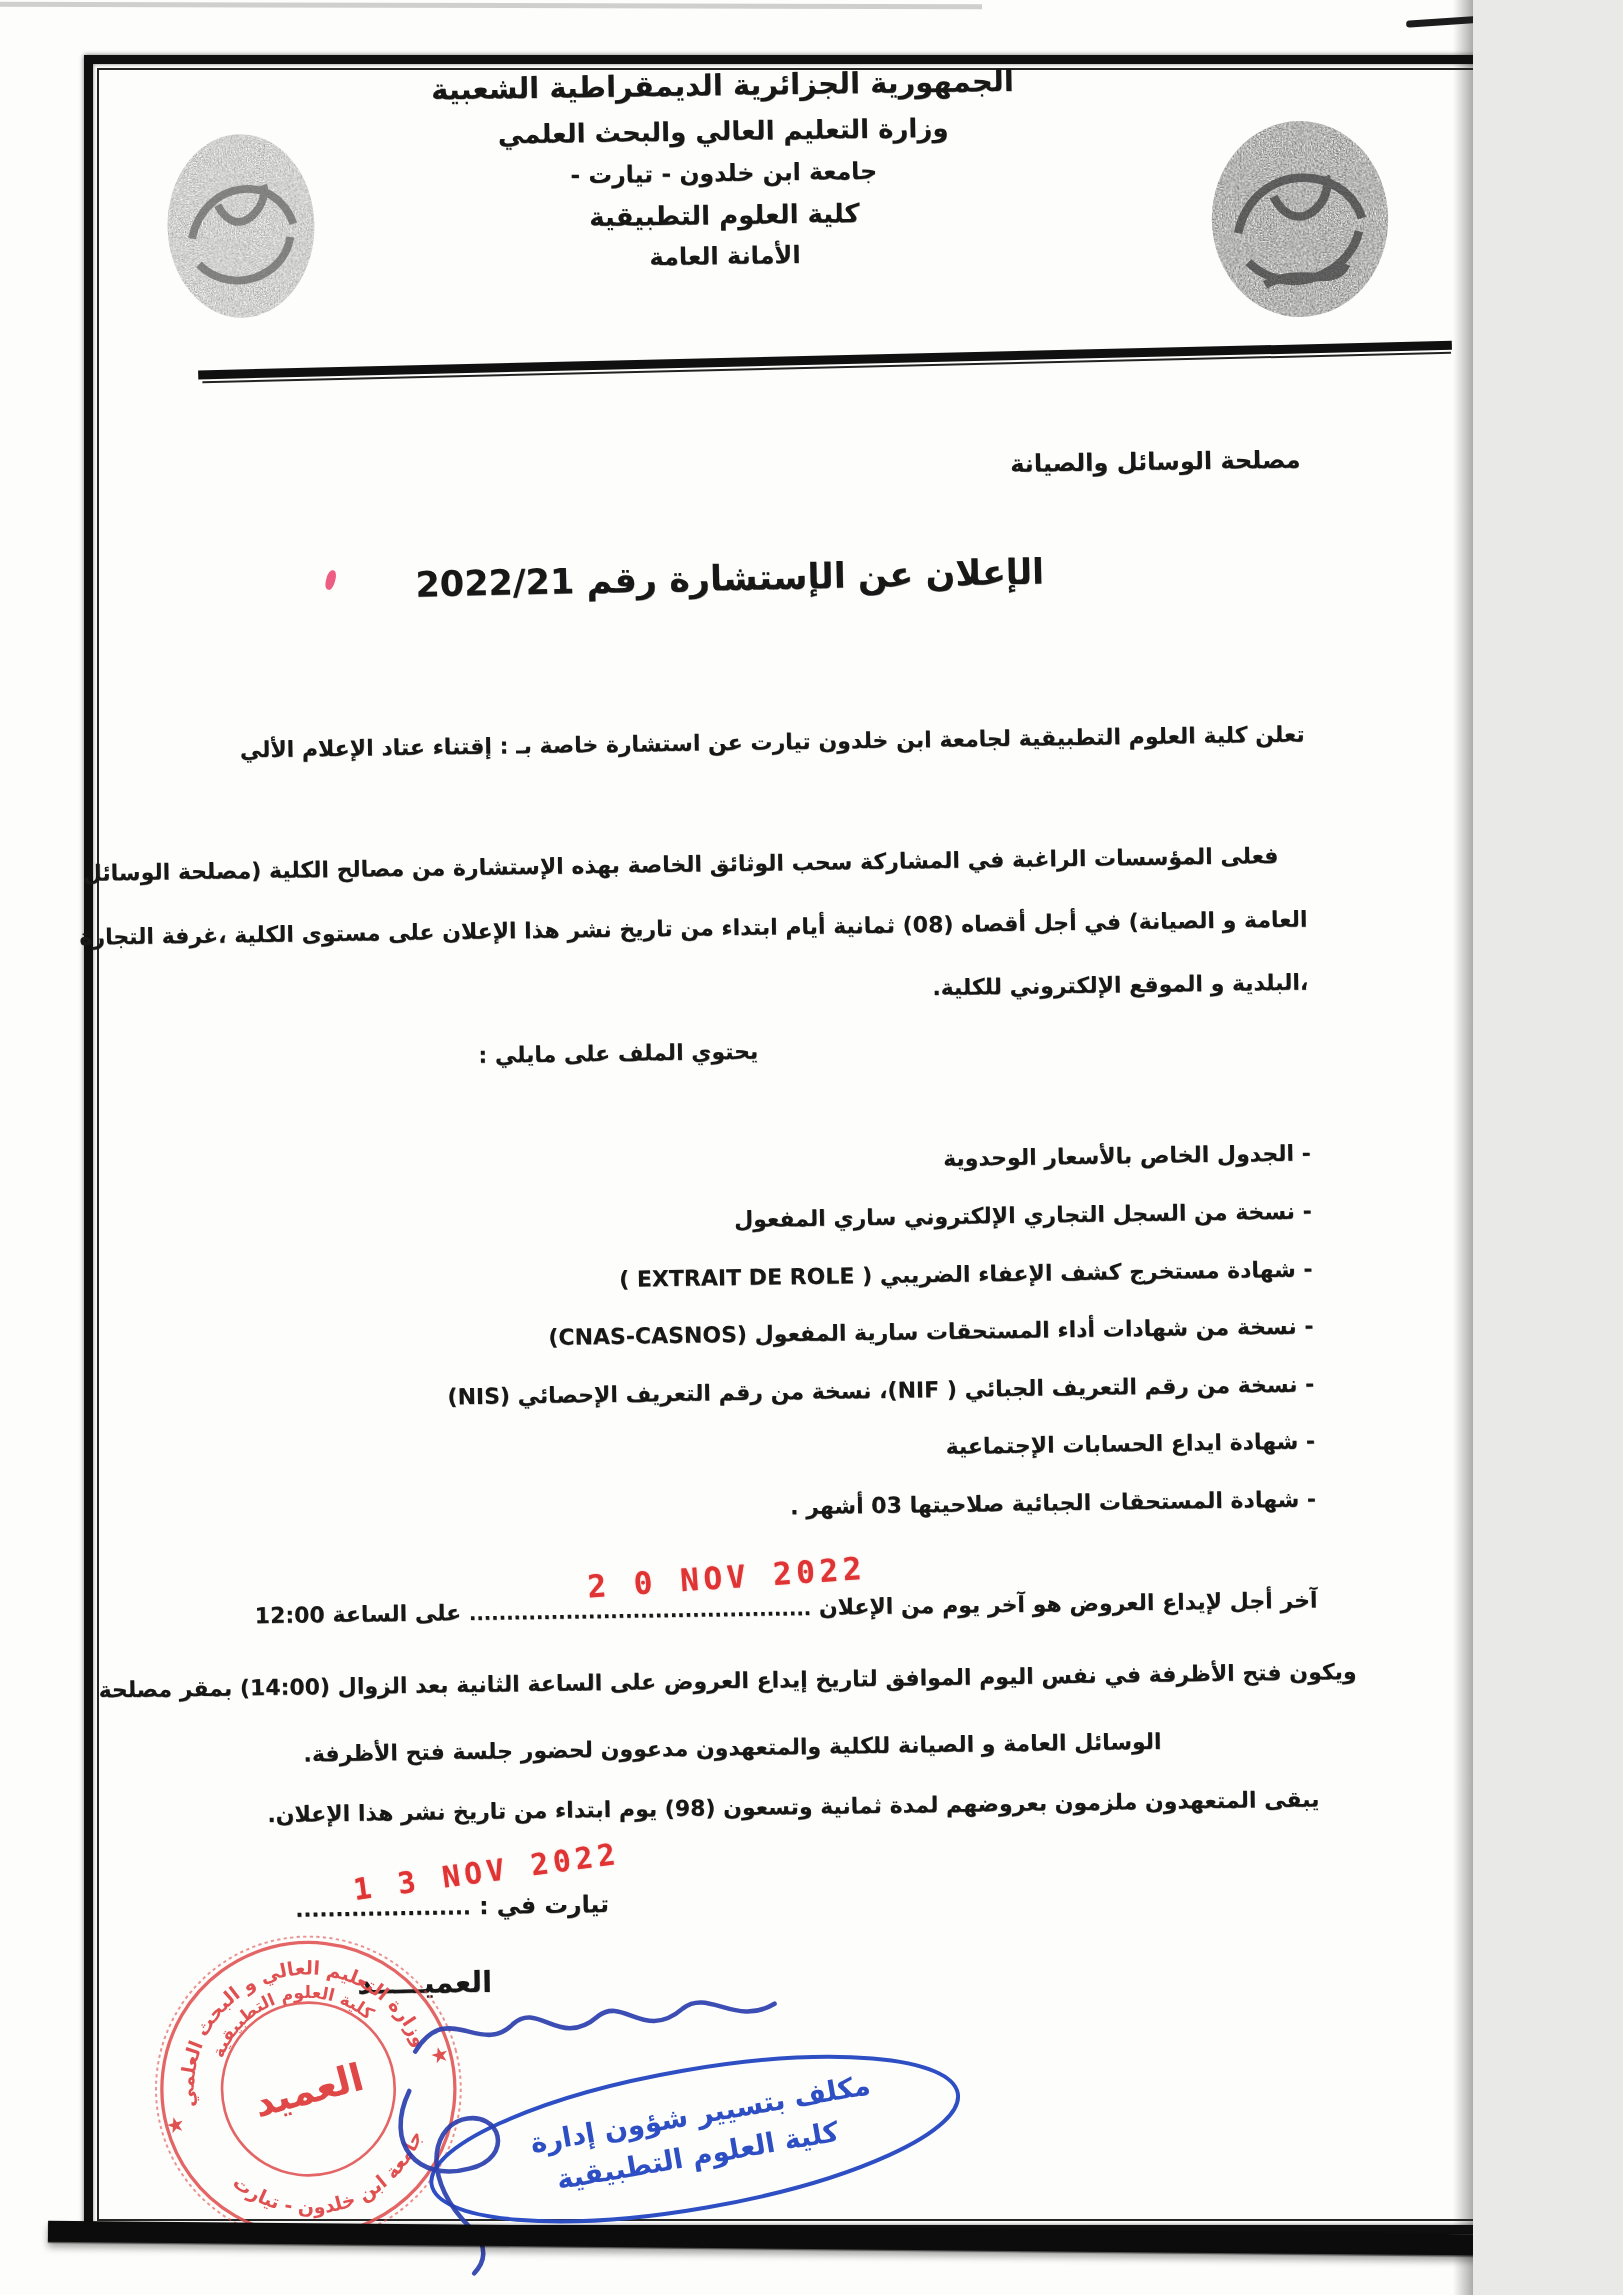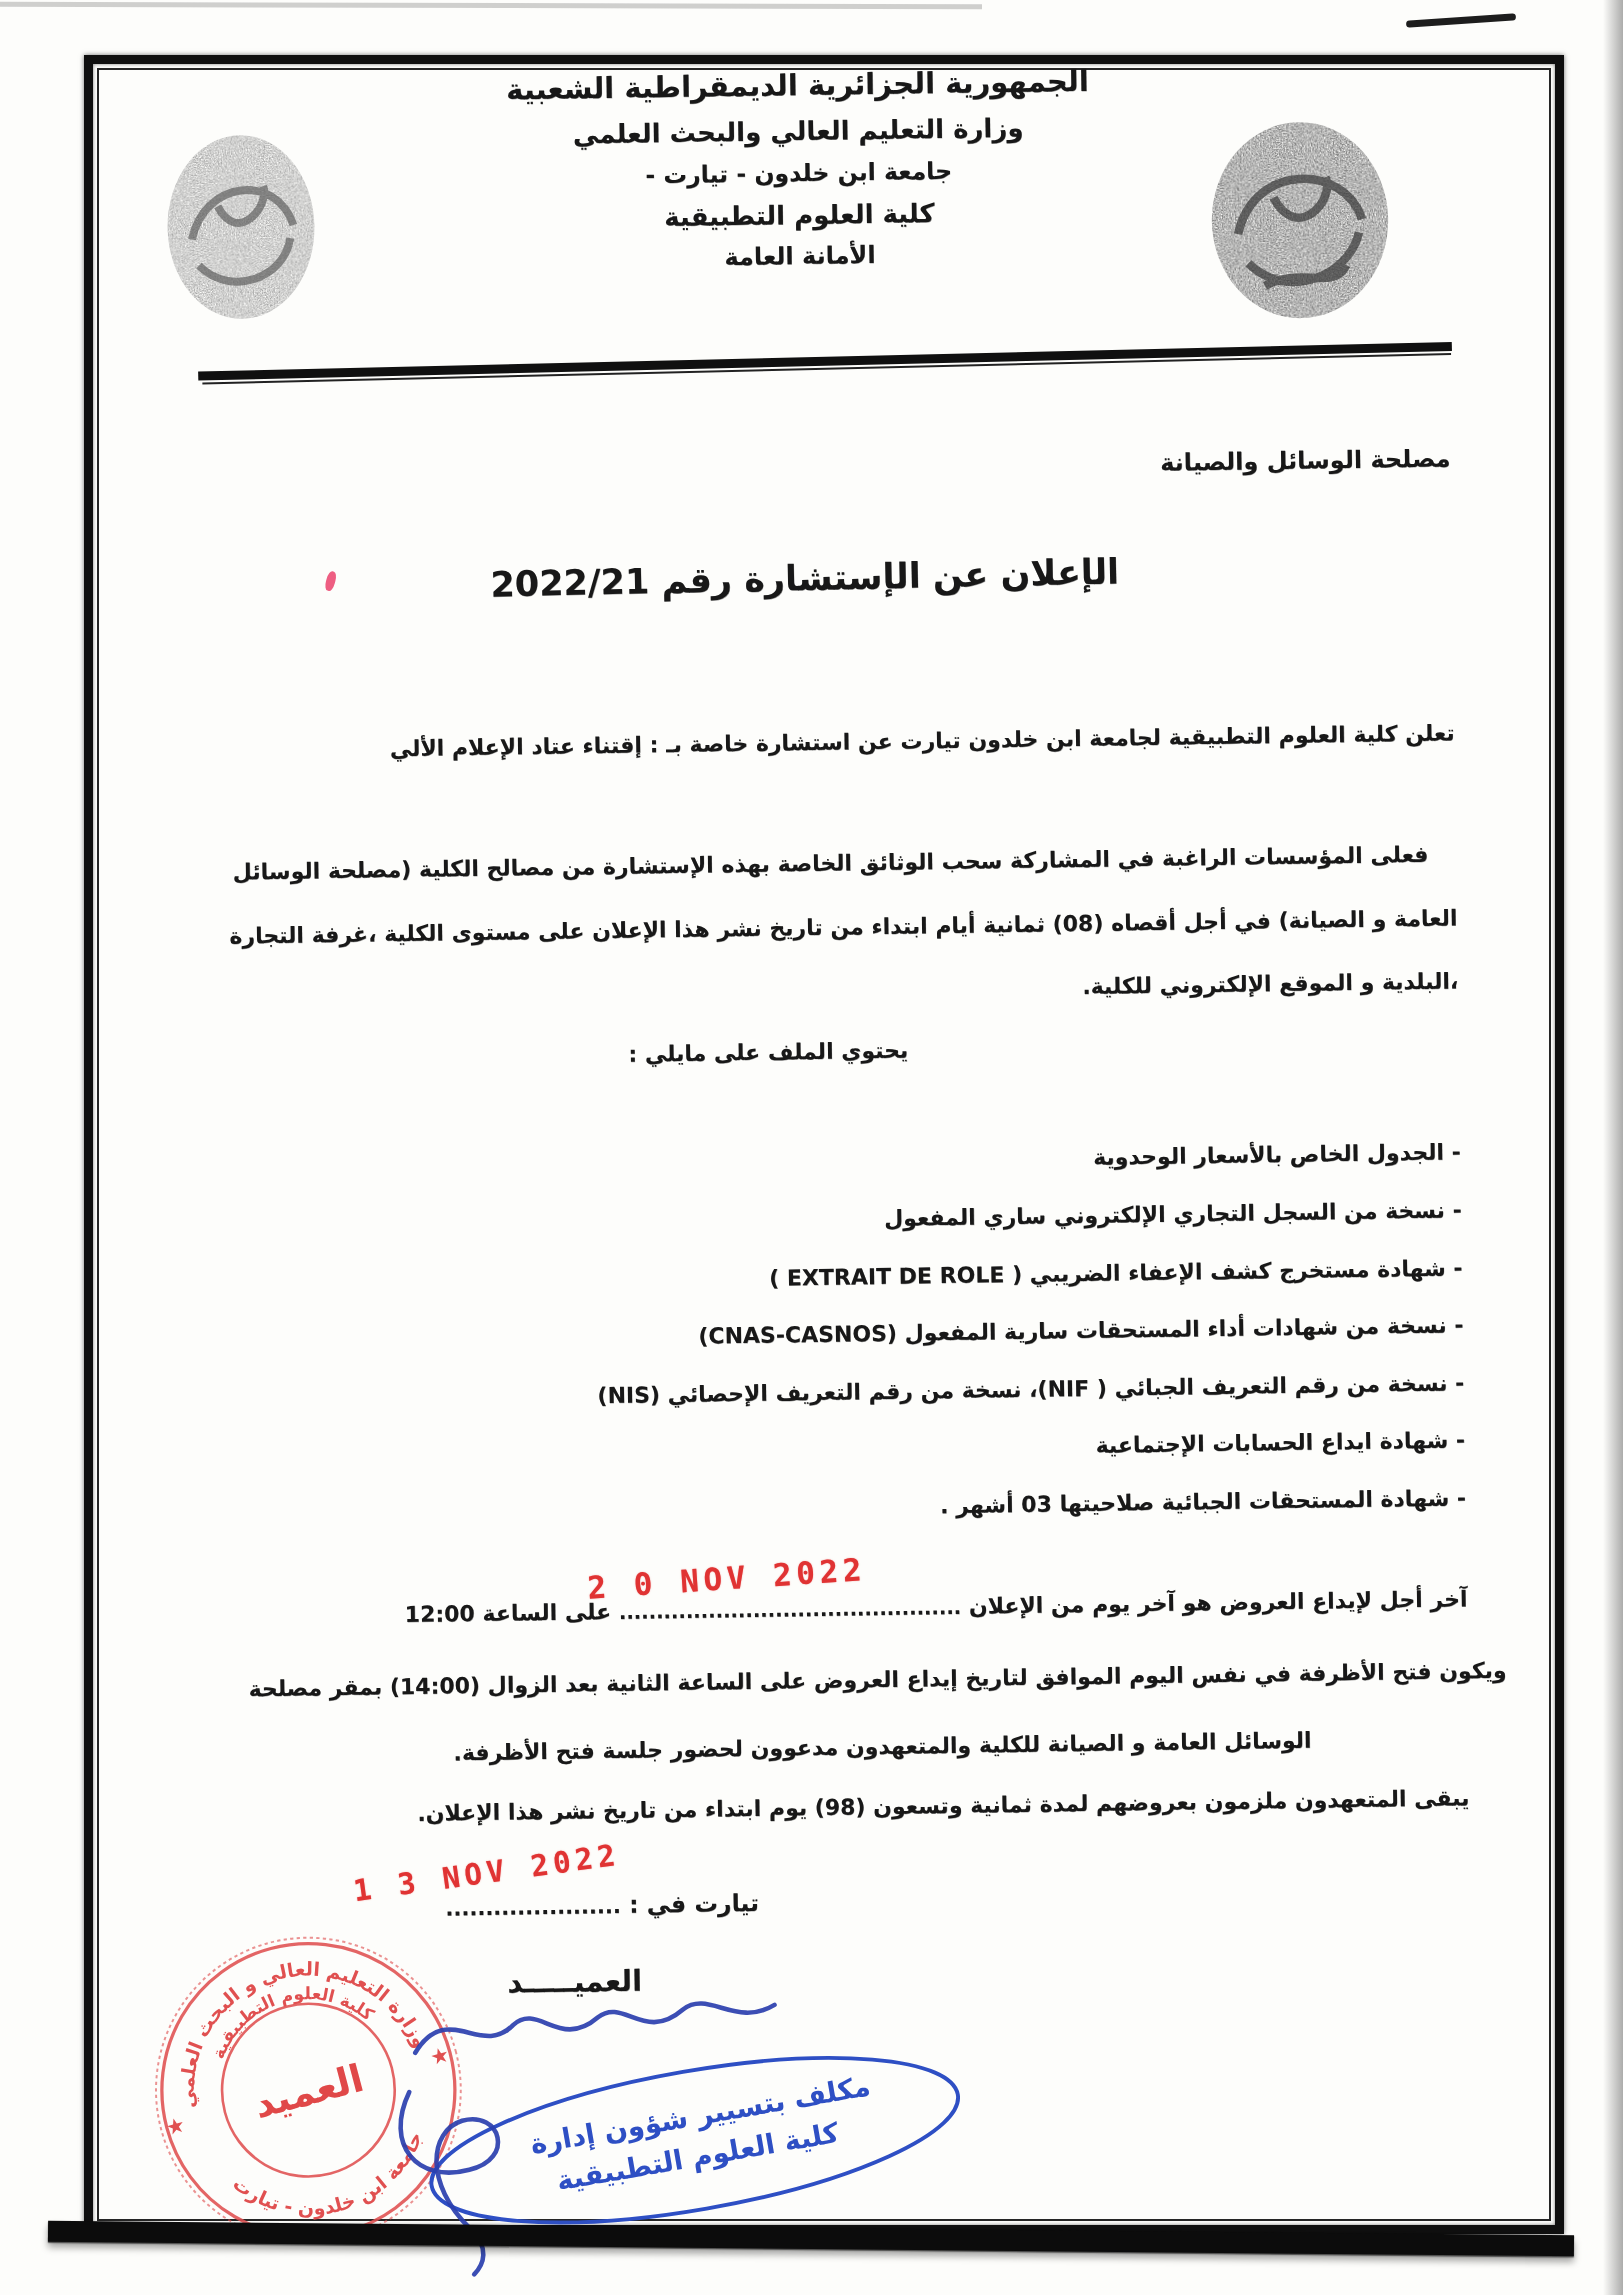--- a/index.html
+++ b/index.html
@@ -1,16 +1,16 @@
 <!DOCTYPE html>
 <html lang="ar" style="font-size:10.5px"><head>
 <meta charset="utf-8">
 <style>
   html,body{margin:0;padding:0;background:#e9e9e7;}
-  .page{position:relative;width:1623px;height:2295px;background:#fdfdfb;overflow:hidden;
+  .page{position:relative;width:1473px;height:2295px;background:#fdfdfb;overflow:hidden;
         font-family:"DejaVu Sans",sans-serif;color:#181818;}
   .abs{position:absolute;}
   .nw{white-space:nowrap;}
   .rtl{direction:rtl;unicode-bidi:isolate;}
   .ink{font-weight:bold;text-shadow:0.3px 0.5px 0.5px rgba(30,30,30,.42);}
 
   .edge-shadow{right:0;top:0;width:19.6px;height:100%;
 : linear-gradient(to right,rgba(120,120,120,0),rgba(105,105,105,.55));
         background:linear-gradient(to right,rgba(120,120,120,0),rgba(105,105,105,.55));}
   .top-smudge{left:0;top:2.6px;width:982px;height:5.2px;background:#8a8a8a;opacity:.4;transform:rotate(.15deg);}

